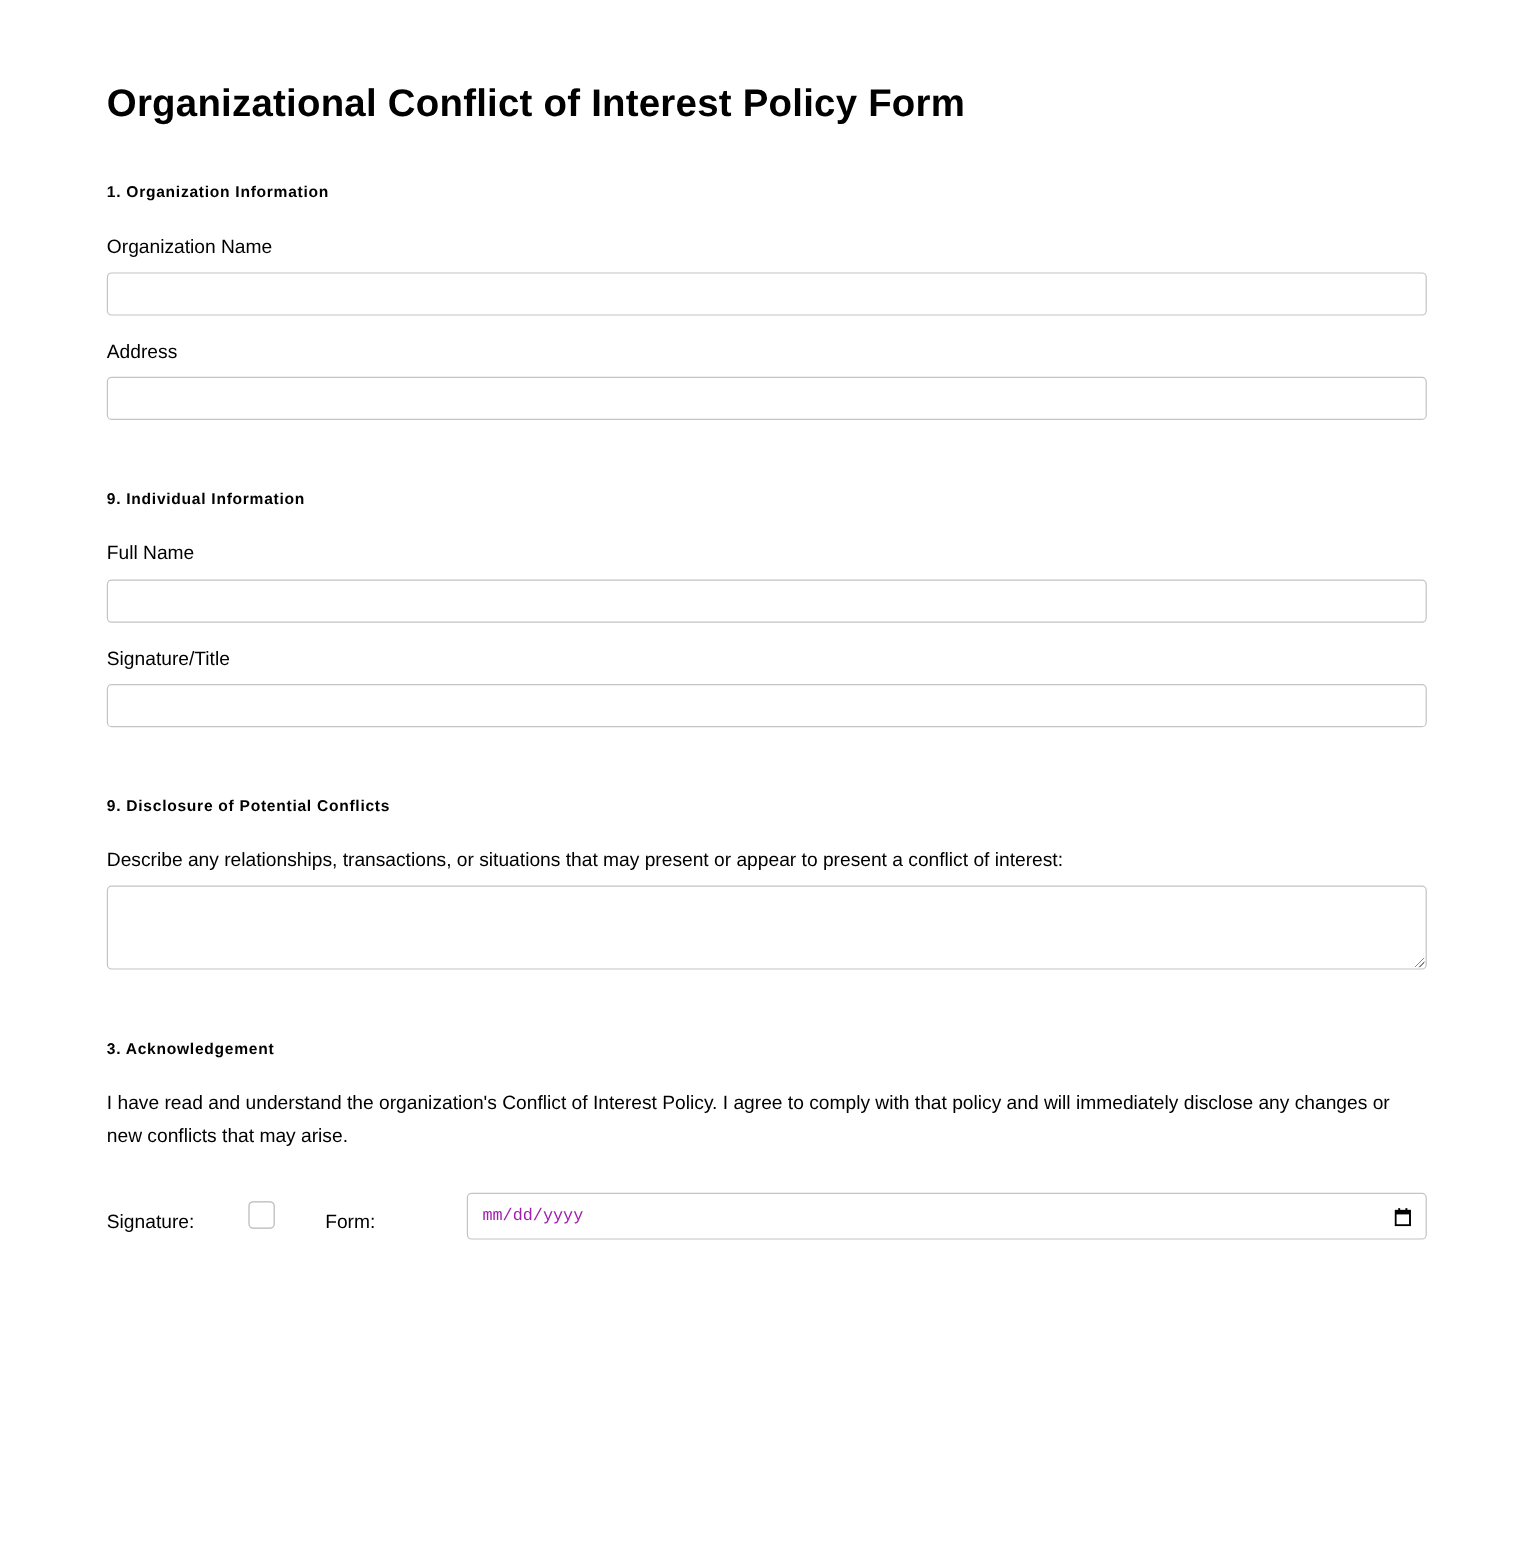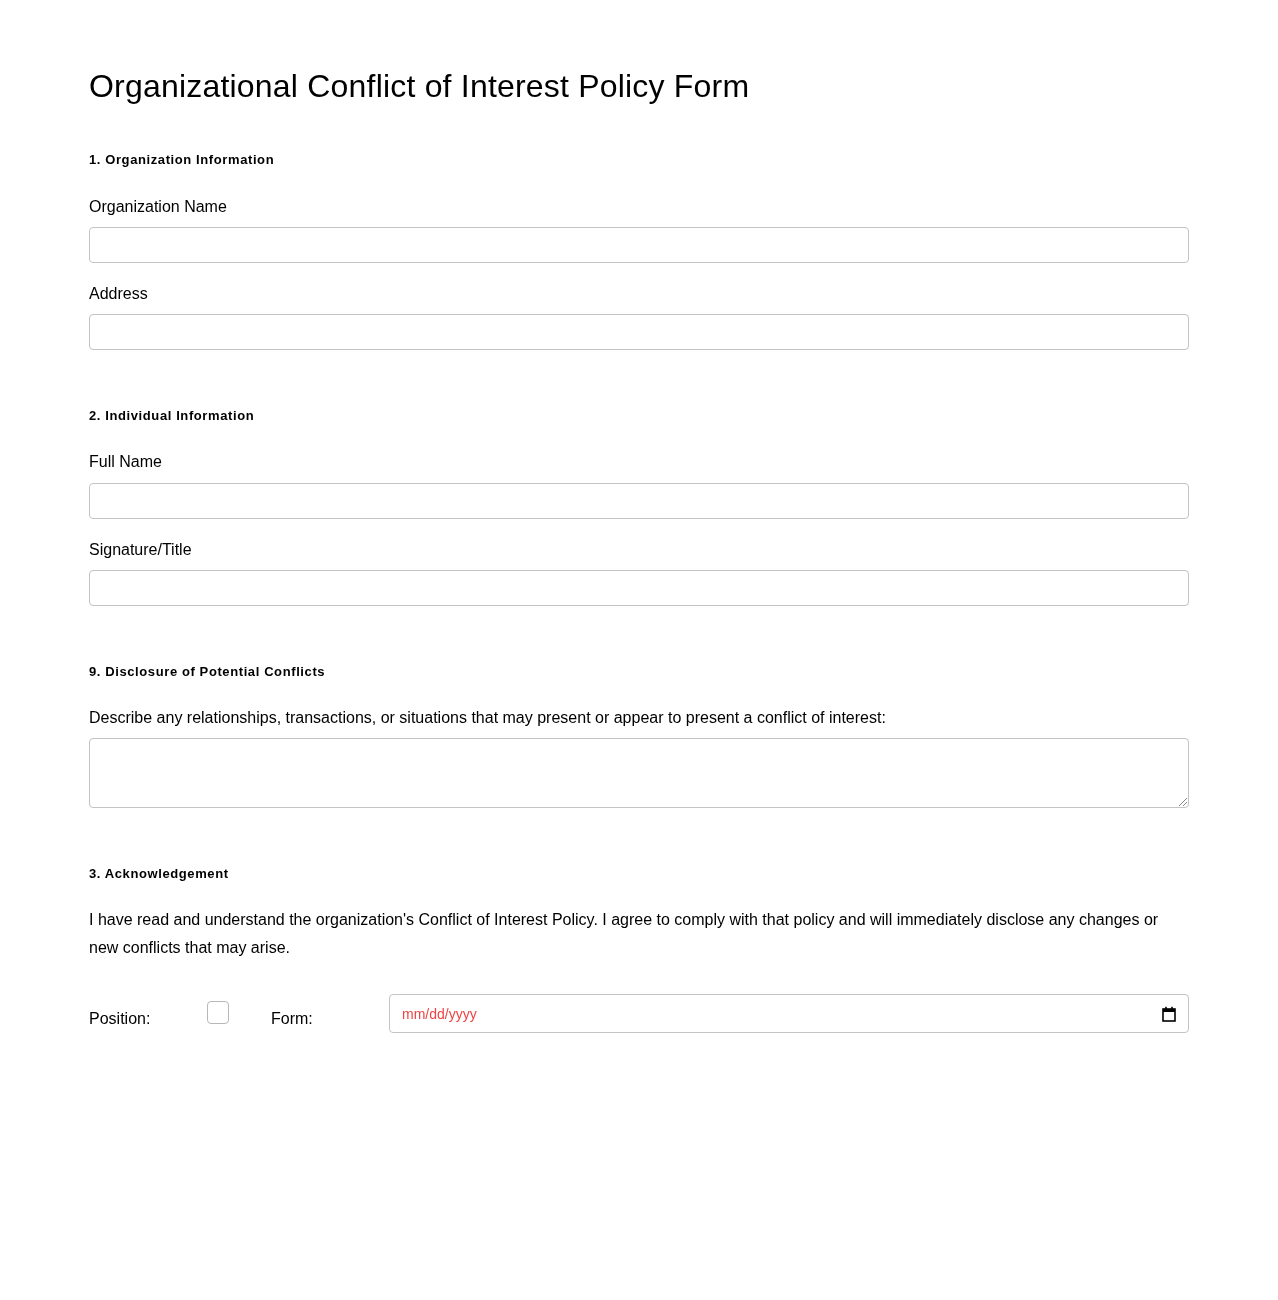--- a/index.html
+++ b/index.html
@@ -19,21 +19,21 @@
       left: 89px;
       top: 0;
       width: 1100px;
     }
     h1 {
       position: absolute;
       left: 0;
       top: 66px;
       margin: 0;
       font-size: 32px;
-      font-weight: normal;
+      font-weight: bold;
       line-height: 40px;
       white-space: nowrap;
       letter-spacing: 0.2px;
     }
     h2 {
       position: absolute;
       left: 0;
       margin: 0;
       font-size: 13px;
       font-weight: bold;
@@ -135,24 +135,24 @@
       height: 39px;
       box-sizing: border-box;
       border: 1px solid #c4c4c4;
       border-radius: 4px;
       background: #fff;
     }
     .date-text {
       position: absolute;
       left: 12px;
       top: 10px;
-      font-family: Liberation Sans, sans-serif;
+      font-family: Liberation Mono, monospace;
       font-size: 14px;
       line-height: 18px;
-      color: #ef4444;
+      color: #a21caf;
       letter-spacing: 0px;
     }
     .cal-icon {
       position: absolute;
       right: 12px;
       top: 11px;
       width: 14px;
       height: 16px;
     }
   </style>
@@ -164,42 +164,42 @@
   <h1>Organizational Conflict of Interest Policy Form</h1>
 
   <h2 style="top:149px;">1. Organization Information</h2>
 
   <div class="label" style="top:197px;">Organization Name</div>
   <input class="text-input" type="text" style="top: 227px;" value="">
 
   <div class="label" style="top:284px;">Address</div>
   <input class="text-input" type="text" style="top: 314px;" value="">
 
-  <h2 style="top:405px;">2. Individual Information</h2>
+  <h2 style="top:405px;">9. Individual Information</h2>
 
   <div class="label" style="top:452px;">Full Name</div>
   <input class="text-input" type="text" style="top: 483px;" value="">
 
   <div class="label" style="top:540px;">Signature/Title</div>
   <input class="text-input" type="text" style="top: 570px;" value="">
 
   <h2 style="top:661px;">9. Disclosure of Potential Conflicts</h2>
 
   <div class="label" style="top:708px;">Describe any relationships, transactions, or situations that may present or appear to present a conflict of interest:</div>
   <div style="position:absolute; left:0; top:738px; width:1100px; height:70px;">
     <textarea class="textarea" style="top: 0px;"></textarea>
     <span class="resize-grip"></span>
   </div>
 
   <h2 style="top:863px;">3. Acknowledgement</h2>
 
   <p class="para" style="top:906px; margin:0;">I have read and understand the organization's Conflict of Interest Policy. I agree to comply with that policy and will immediately disclose any changes or new conflicts that may arise.</p>
 
   <div class="sig-row">
-    <span class="sig-label">Position:</span>
+    <span class="sig-label">Signature:</span>
     <span class="sig-checkbox" role="checkbox" aria-checked="false"></span>
     <span class="date-label">Form:</span>
     <div class="date-input">
       <span class="date-text">mm/dd/yyyy</span>
       <svg class="cal-icon" viewBox="0 0 14 16">
         <rect x="1" y="3" width="12" height="12" fill="none" stroke="#000" stroke-width="1.6"></rect>
         <rect x="1" y="3" width="12" height="3" fill="#000"></rect>
         <rect x="3.2" y="0.8" width="1.6" height="3" fill="#000"></rect>
         <rect x="9.2" y="0.8" width="1.6" height="3" fill="#000"></rect>
       </svg>

